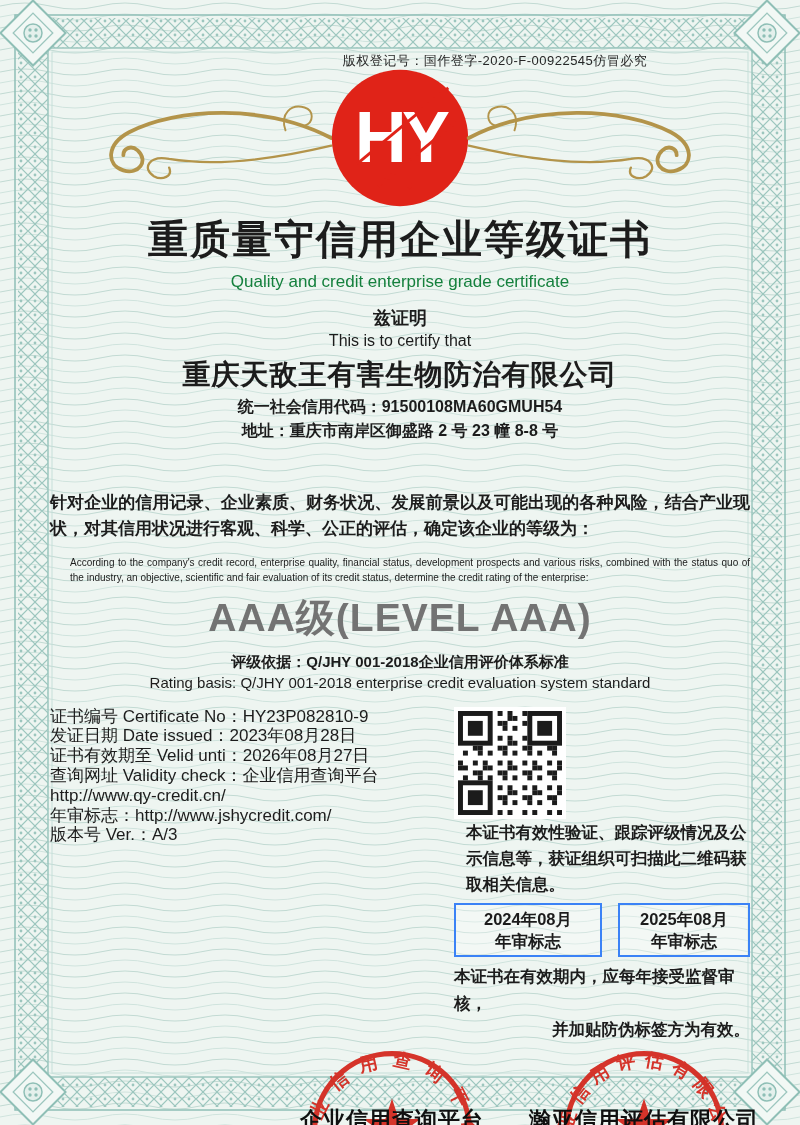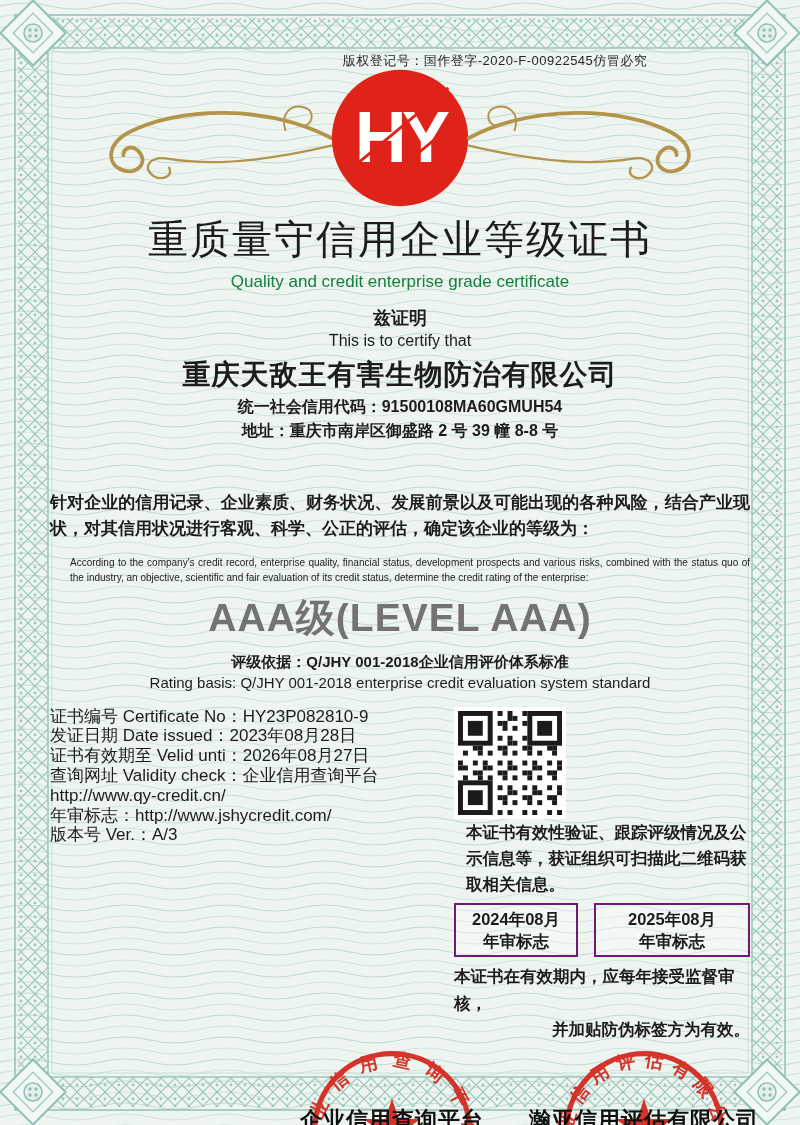--- a/index.html
+++ b/index.html
@@ -12,21 +12,21 @@
   .content{position:absolute;left:50px;top:0;width:700px;height:1125px;z-index:1;border-radius:7px;}
 
   .copyright{margin-top:52px;text-align:center;font-size:13px;color:#262626;
     letter-spacing:.5px;padding-left:190px;}
 
   .logo-row{display:flex;align-items:center;justify-content:center;height:136px;}
   .flourish{width:248px;height:84px;flex:0 0 auto;}
   .flourish.rt{transform:scaleX(-1);}
   .logo-svg{width:142px;height:142px;margin:0 -8px;flex:0 0 auto;}
 
-  .title{margin-top:6px;text-align:center;font-size:40px;font-weight:normal;letter-spacing:2px;}
+  .title{margin-top:6px;text-align:center;font-size:40px;font-weight:bold;letter-spacing:2px;}
   .subtitle{margin-top:5px;text-align:center;font-size:17px;color:#15803d;}
   .certify-zh{margin-top:14px;text-align:center;font-size:18px;font-weight:bold;}
   .certify-en{margin-top:2px;text-align:center;font-size:16px;}
   .company{margin-top:6px;text-align:center;font-size:28px;font-weight:bold;letter-spacing:1px;}
   .meta-line{margin-top:3px;text-align:center;font-size:16px;font-weight:bold;}
 
   .para{margin-top:14px;}
   .para-zh{font-size:17px;font-weight:bold;line-height:1.55;text-align:justify;margin-top:48px;}
   .para-en{margin-top:12px;font-size:10px;line-height:1.5;text-align:justify;padding-left:20px;}
 
@@ -37,22 +37,22 @@
 
   .info-section{margin-top:16px;display:flex;}
   .details-col{width:404px;flex:0 0 auto;}
   .detail-row{font-size:17px;line-height:19.8px;white-space:nowrap;}
   .qr-col{flex:1;}
   .qr-row{display:flex;flex-direction:column;}
   .qr-box{width:104px;height:104px;background:#ffffff;padding:4px;flex:0 0 auto;}
   .qr-box svg{width:104px;height:104px;display:block;}
   .qr-note{margin-left:12px;font-size:16.5px;font-weight:bold;line-height:1.58;}
   .year-boxes{display:flex;gap:16px;margin-top:6px;}
-  .year-box{border:2px solid #701a75;text-align:center;font-size:16.5px;font-weight:bold;
-    line-height:1.35;padding:3px 4px;background:rgba(255,255,255,.3);}
+  .year-box{border:2px solid #3b82f6;text-align:center;font-size:16.5px;font-weight:bold;
+    line-height:1.35;padding:3px 16px;background:rgba(255,255,255,.3);}
   .year-box.b1{flex:0 0 112px;}
   .year-box.b2{flex:1;}
   .supervision{margin-top:6px;font-size:16.5px;font-weight:bold;line-height:1.6;}
   .sup2{text-align:right;}
 
   .stamps{position:relative;height:178px;}
   .stamp-block{position:absolute;top:0;width:340px;text-align:center;}
   .stamp-left{left:172px;}
   .stamp-right{left:424px;}
   .stamp-svg{width:176px;height:176px;display:block;margin:0 auto;position:relative;z-index:1;opacity:.93;}
@@ -154,21 +154,21 @@
   </div>
 
   <div class="title">重质量守信用企业等级证书</div>
   <div class="subtitle">Quality and credit enterprise grade certificate</div>
 
   <div class="certify-zh">兹证明</div>
   <div class="certify-en">This is to certify that</div>
 
   <div class="company">重庆天敌王有害生物防治有限公司</div>
   <div class="meta-line">统一社会信用代码：91500108MA60GMUH54</div>
-  <div class="meta-line">地址：重庆市南岸区御盛路 2 号 39 幢 8-8 号</div>
+  <div class="meta-line">地址：重庆市南岸区御盛路 2 号 23 幢 8-8 号</div>
 
   <div class="para">
     <div class="para-zh">针对企业的信用记录、企业素质、财务状况、发展前景以及可能出现的各种风险，结合产业现状，对其信用状况进行客观、科学、公正的评估，确定该企业的等级为：</div>
     <div class="para-en">According to the company's credit record, enterprise quality, financial status, development prospects and various risks, combined with the status quo of the industry, an objective, scientific and fair evaluation of its credit status, determine the credit rating of the enterprise:</div>
   </div>
 
   <div class="rating-level">AAA级(LEVEL AAA)</div>
   <div class="basis-zh">评级依据：Q/JHY 001-2018企业信用评价体系标准</div>
   <div class="basis-en">Rating basis: Q/JHY 001-2018 enterprise credit evaluation system standard</div>
 

